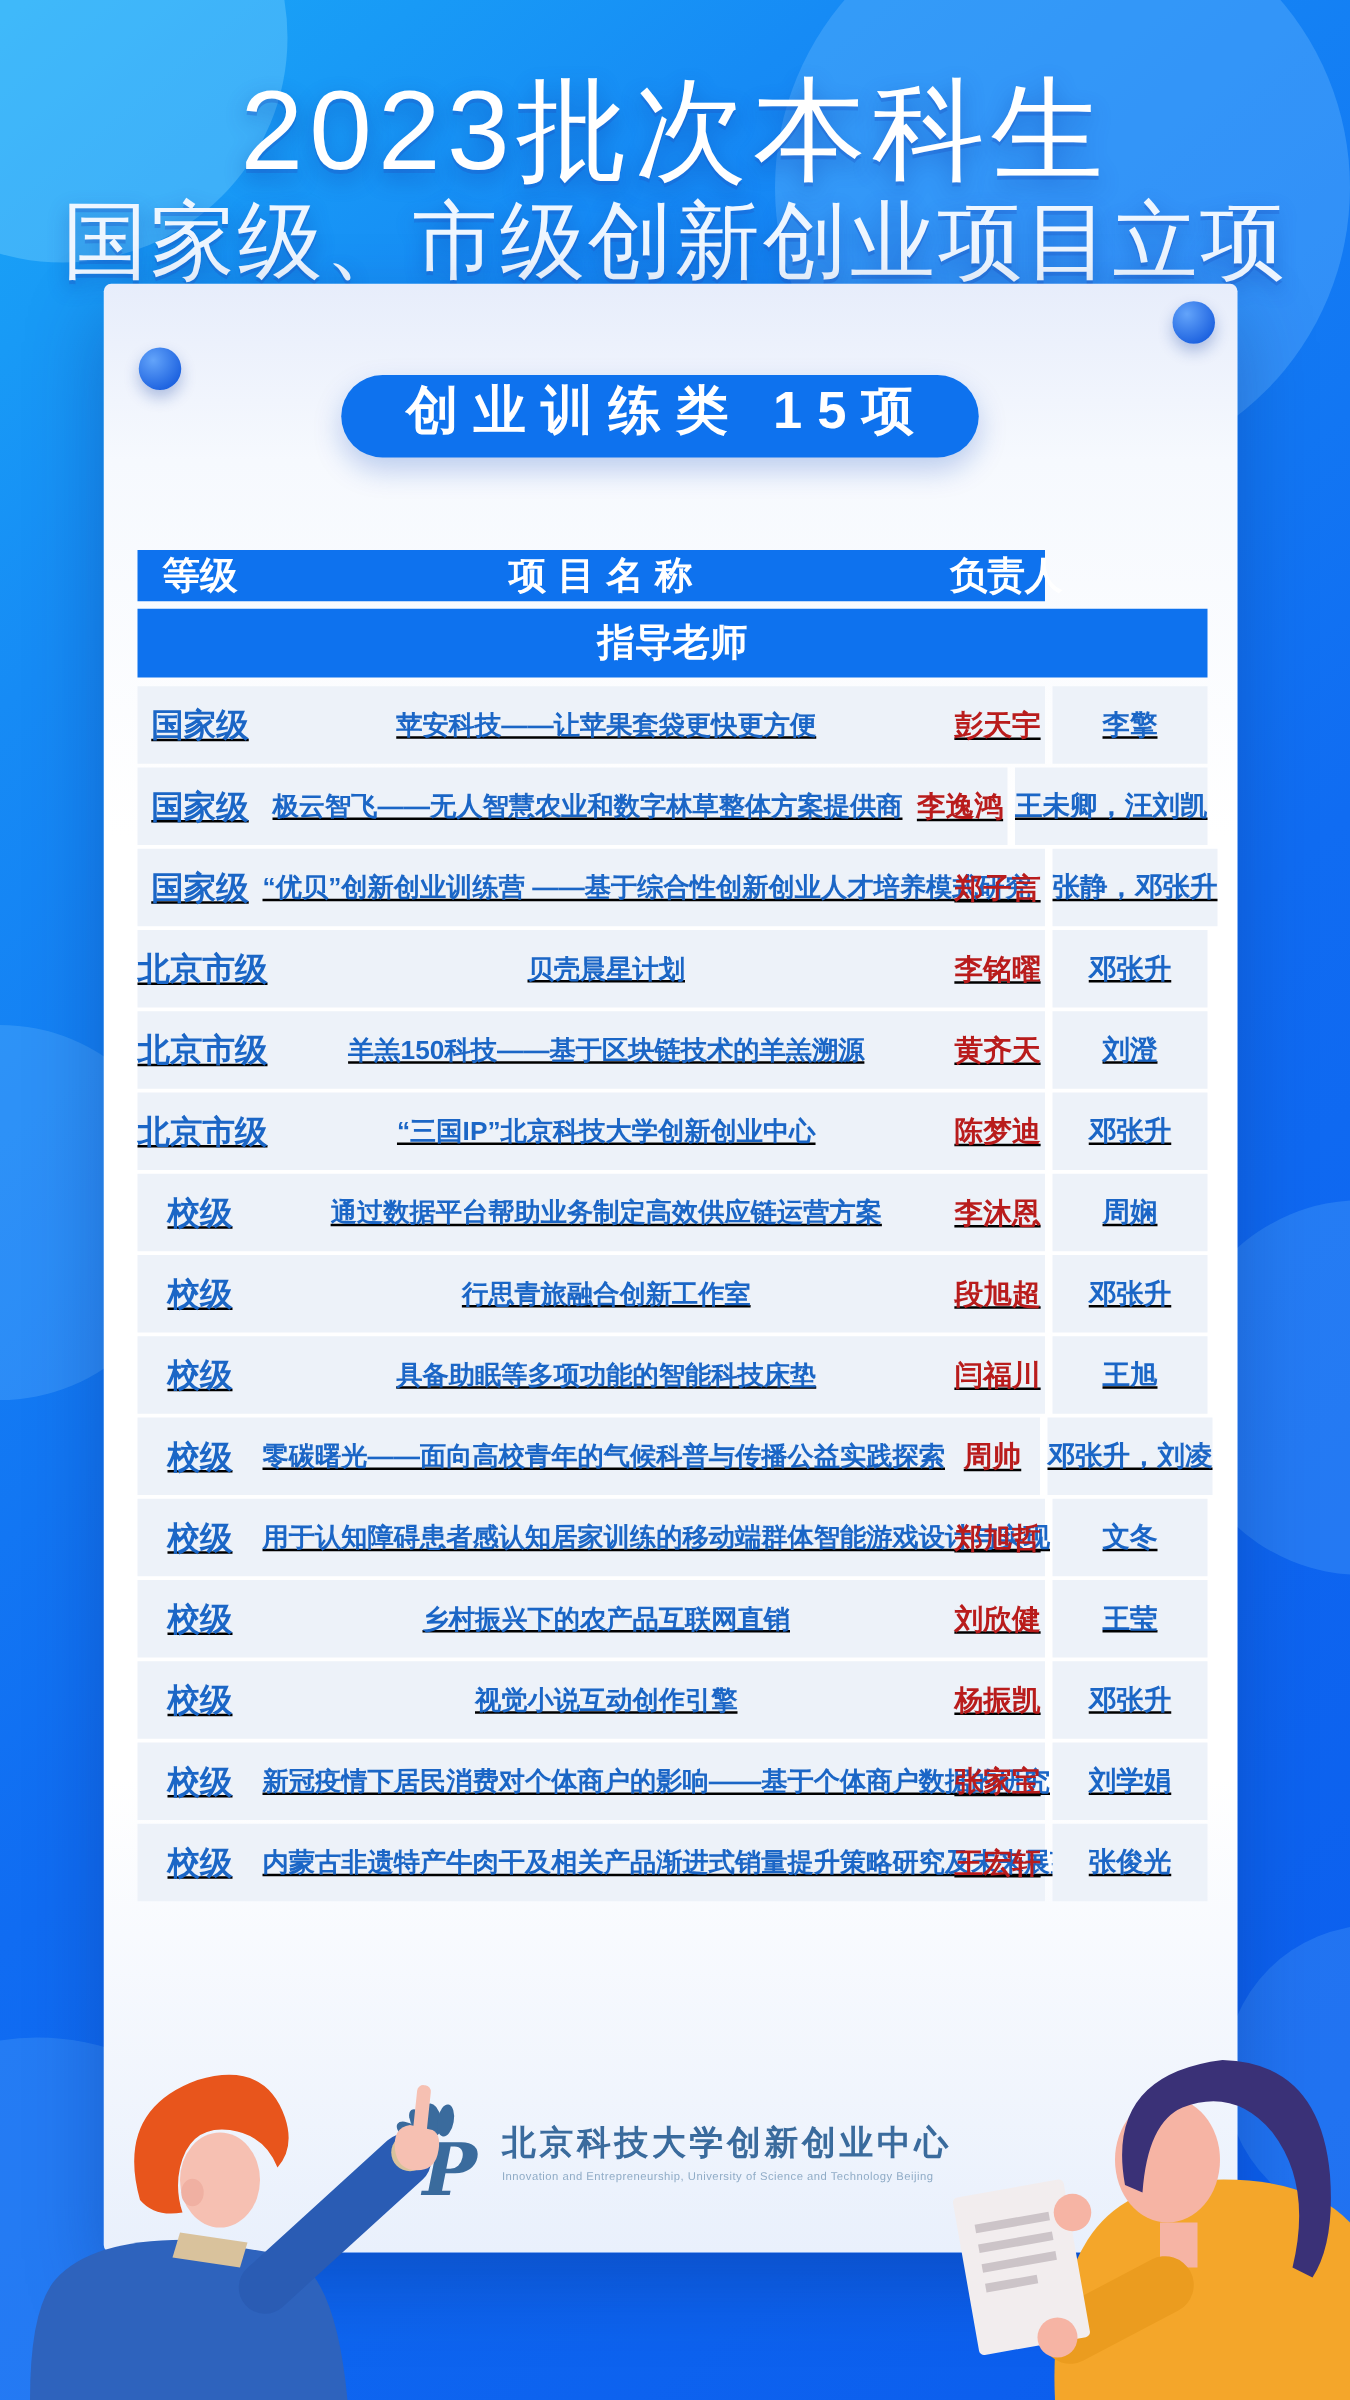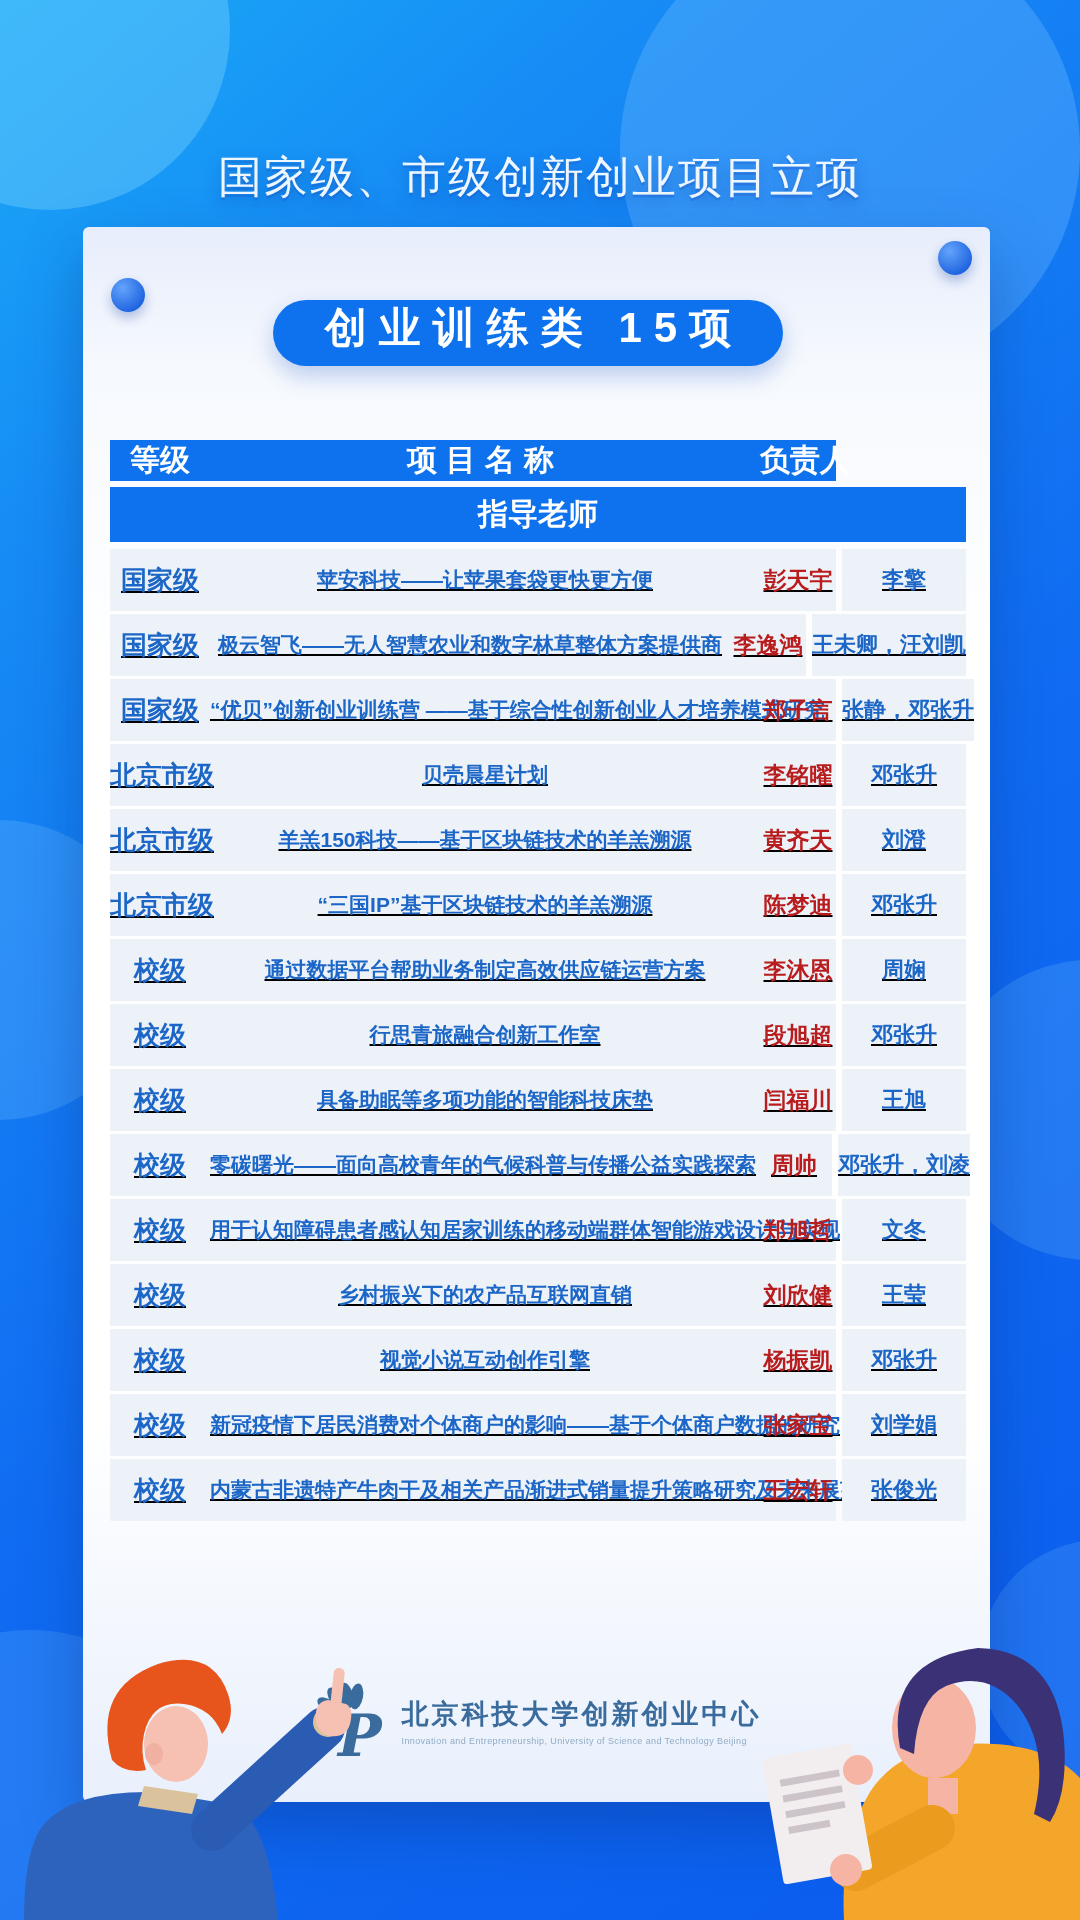--- a/index.html
+++ b/index.html
@@ -11,21 +11,21 @@
   .c2{left:620px;top:-80px;width:460px;height:460px;background:rgba(110,185,255,.35);}
   .c3{left:-150px;top:820px;width:300px;height:300px;background:rgba(120,195,255,.25);}
   .c4{left:940px;top:960px;width:300px;height:300px;background:rgba(120,195,255,.22);}
   .c5{left:-160px;top:1630px;width:380px;height:380px;background:rgba(120,195,255,.20);}
   .c6{left:980px;top:1540px;width:240px;height:240px;background:rgba(120,195,255,.20);}
 
   .title1{position:absolute;left:0;top:44px;width:100%;text-align:center;color:#ffffff;
     font-size:90px;letter-spacing:5px;font-weight:500;
     text-shadow:0 7px 18px rgba(10,58,165,.45), 0 3px 0 rgba(35,95,205,.35);}
   .title2{position:absolute;left:0;top:148px;width:100%;text-align:center;color:#eef6ff;
-    font-size:44px;letter-spacing:2px;font-weight:500;
+    font-size:68px;letter-spacing:2px;font-weight:500;
     text-shadow:0 6px 16px rgba(10,58,165,.45), 0 3px 0 rgba(35,95,205,.35);}
 
   .card{position:absolute;left:83px;top:227px;width:907px;height:1575px;border-radius:6px;
     background:linear-gradient(180deg,#e7edfb 0%,#f6f9fe 9%,#ffffff 28%,#ffffff 76%,#e9f0fc 100%);
     box-shadow:0 26px 60px rgba(8,45,130,.35);}
   .pin{position:absolute;width:34px;height:34px;border-radius:50%;
     background:radial-gradient(circle at 34% 30%,#63a4fa,#1e63e0 75%);
     box-shadow:0 6px 12px rgba(15,60,160,.30);}
   .pin-l{left:111px;top:278px;}
   .pin-r{left:938px;top:241px;}
@@ -67,20 +67,21 @@
 
 <div class="page">
 
   <div class="bg-circle c1"></div>
   <div class="bg-circle c2"></div>
   <div class="bg-circle c3"></div>
   <div class="bg-circle c4"></div>
   <div class="bg-circle c5"></div>
   <div class="bg-circle c6"></div>
 
+  <div class="title1">2023批次本科生</div>
   <div class="title2">国家级、市级创新创业项目立项</div>
 
   <div class="card"></div>
   <div class="pin pin-l"></div>
   <div class="pin pin-r"></div>
 
   <div class="badge">
     <span>创业训练类 15项</span>
   </div>
 
@@ -135,21 +136,21 @@
         <div class="cell-level">北京市级</div>
         <div class="cell-project">羊羔150科技——基于区块链技术的羊羔溯源</div>
         <div class="cell-leader">黄齐天</div>
       </div>
       <div class="row-teacher">刘澄</div>
     </div>
 
     <div class="row">
       <div class="row-main">
         <div class="cell-level">北京市级</div>
-        <div class="cell-project">“三国IP”基于区块链技术的羊羔溯源</div>
+        <div class="cell-project">“三国IP”北京科技大学创新创业中心</div>
         <div class="cell-leader">陈梦迪</div>
       </div>
       <div class="row-teacher">邓张升</div>
     </div>
 
     <div class="row">
       <div class="row-main">
         <div class="cell-level">校级</div>
         <div class="cell-project">通过数据平台帮助业务制定高效供应链运营方案</div>
         <div class="cell-leader">李沐恩</div>

